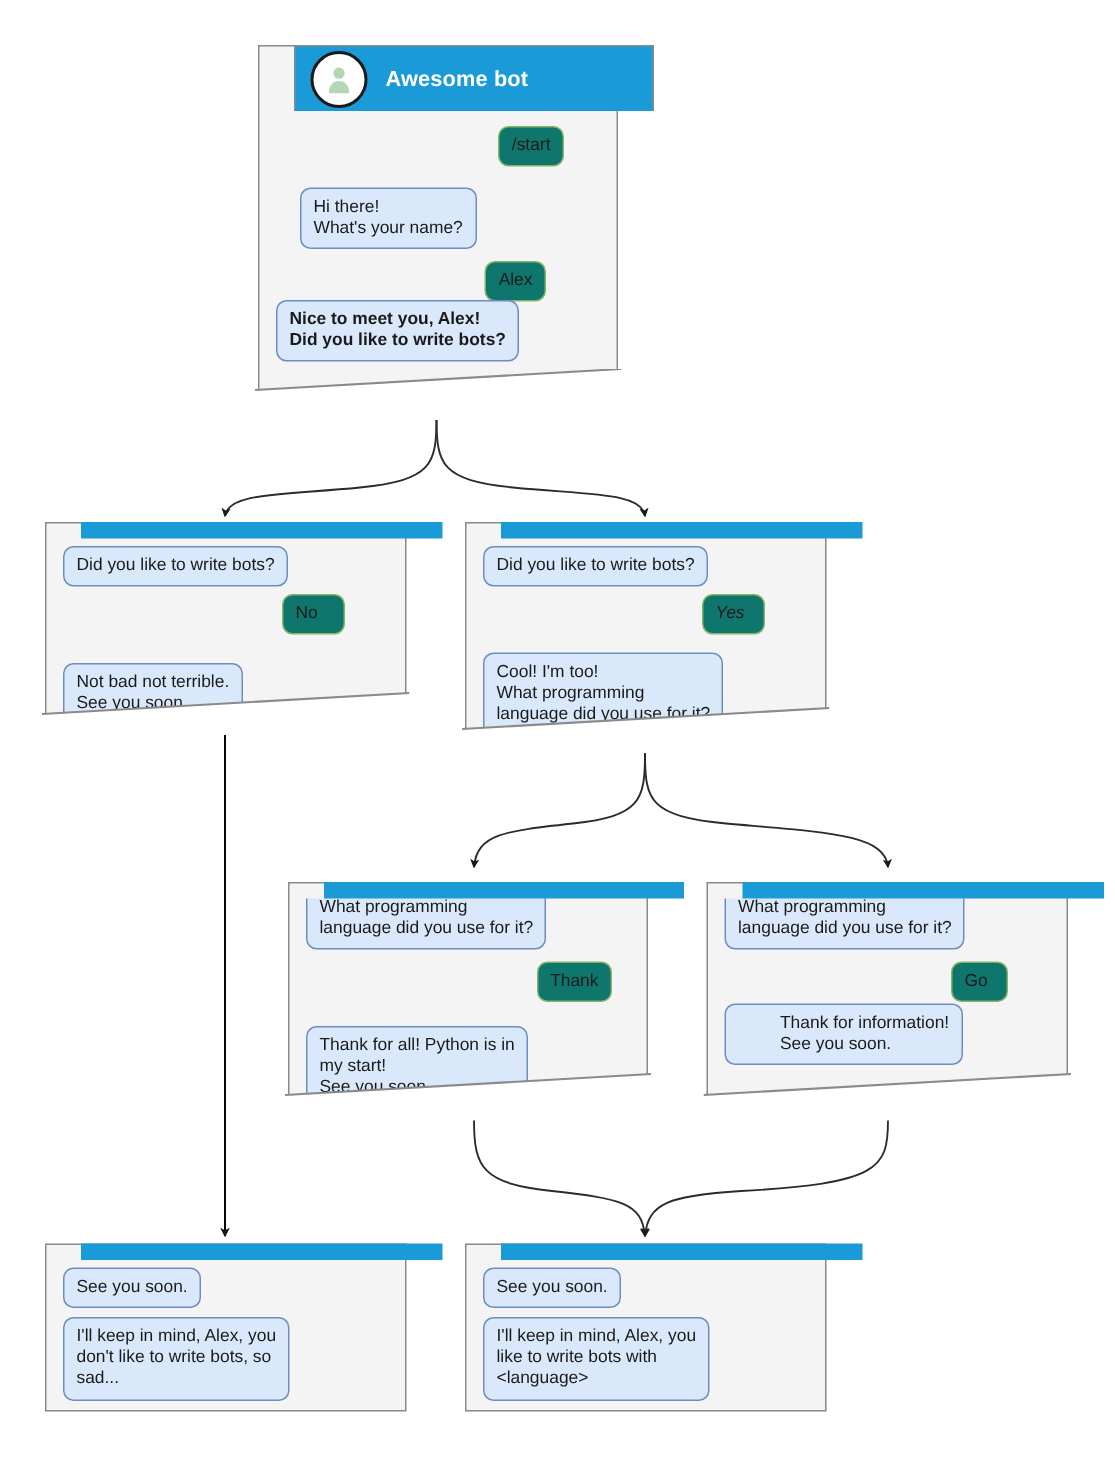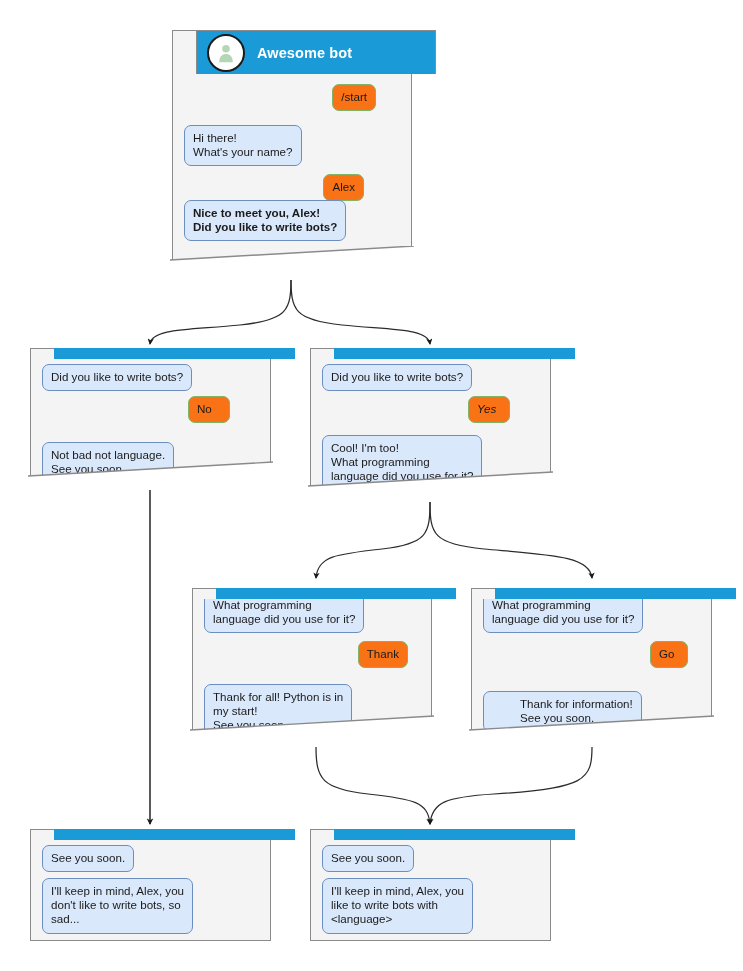--- a/index.html
+++ b/index.html
@@ -101,21 +101,21 @@
     line-height: 14.2px;
     color: #1a1a1a;
     white-space: pre-line;
   }
   .bubble.bot {
     background: #dae8fc;
     border: 1px solid #6c8ebf;
     left: 12px;
   }
   .bubble.user {
-    background: #f97316;
+    background: #0f766e;
     border: 1px solid #82b366;
     text-align: left;
   }
   .skew-edge {
     position: absolute;
     left: -2px;
     right: -2px;
     bottom: 0;
     height: 34px;
     z-index: 5;
@@ -154,39 +154,39 @@
       <div class="avatar">
         <svg width="22" height="22" viewBox="0 0 24 24">
           <circle cx="12" cy="7.4" r="4.1" fill="#b4d6b4"></circle>
           <path d="M4.6 22 C4.6 15.6 8 13 12 13 C16 13 19.4 15.6 19.4 22 Z" fill="#b4d6b4"></path>
         </svg>
       </div>
       <div class="card-title">Awesome bot</div>
     </div>
     <div class="card-body" style="top:44px; bottom:0;">
       <div class="bubble user" style="left:auto; right:36px; top:10px;">/start</div>
-      <div class="bubble bot" style="top:51px;">Hi there!
+      <div class="bubble bot" style="top:51px;margin-left:16px;">Hi there!
 What's your name?</div>
       <div class="bubble user" style="left:auto; right:48px; top:100px;">Alex</div>
       <div class="bubble bot" style="top:126px;font-weight:bold;">Nice to meet you, Alex!
 Did you like to write bots?</div>
     </div>
     <svg class="skew-edge" viewBox="0 0 244 34" preserveAspectRatio="none">
       <polygon points="0,34 244,34 244,0 0,14" fill="#ffffff"></polygon>
       <line x1="0" y1="14" x2="244" y2="0" stroke="#8a8a8a" stroke-width="1.4" vector-effect="non-scaling-stroke"></line>
     </svg>
   </div>
 
   <div class="card" style="left:30px; top:348px; width:241px; height:140px;">
     <div class="card-shape"></div>
     <div class="card-header"></div>
     <div class="card-body" style="top:11px; bottom:0;">
       <div class="bubble bot" style="top:5px;">Did you like to write bots?</div>
       <div class="bubble user" style="left:auto; right:41px; top:37px; min-width:42px;">No</div>
-      <div class="bubble bot" style="top:83px;">Not bad not language.
+      <div class="bubble bot" style="top:83px;">Not bad not terrible.
 See you soon.</div>
     </div>
     <svg class="skew-edge" viewBox="0 0 245 34" preserveAspectRatio="none">
       <polygon points="0,34 245,34 245,8 0,22" fill="#ffffff"></polygon>
       <line x1="0" y1="22" x2="245" y2="8" stroke="#8a8a8a" stroke-width="1.4" vector-effect="non-scaling-stroke"></line>
     </svg>
   </div>
 
   <div class="card" style="left:310px; top:348px; width:241px; height:152px;">
     <div class="card-shape"></div>
@@ -220,22 +220,22 @@
       <line x1="0" y1="20" x2="244" y2="6" stroke="#8a8a8a" stroke-width="1.4" vector-effect="non-scaling-stroke"></line>
     </svg>
   </div>
 
   <div class="card" style="left:471px; top:588px; width:241px; height:156px;">
     <div class="card-shape"></div>
     <div class="card-header"></div>
     <div class="card-body" style="top:11px; bottom:0;">
       <div class="bubble bot" style="top:-7px;">What programming
 language did you use for it?</div>
-      <div class="bubble user" style="left:auto; right:24px; top:42px; min-width:38px;">Go</div>
-      <div class="bubble bot" style="top:92px;padding-left:36px;">Thank for information!
+      <div class="bubble user" style="left:auto; right:40px; top:42px; min-width:38px;">Go</div>
+      <div class="bubble bot" style="top:70px;padding-left:36px;">Thank for information!
 See you soon.</div>
     </div>
     <svg class="skew-edge" viewBox="0 0 245 34" preserveAspectRatio="none">
       <polygon points="0,34 245,34 245,6 0,20" fill="#ffffff"></polygon>
       <line x1="0" y1="20" x2="245" y2="6" stroke="#8a8a8a" stroke-width="1.4" vector-effect="non-scaling-stroke"></line>
     </svg>
   </div>
 
   <div class="card" style="left:30px; top:829px; width:241px; height:112px;">
     <div class="card-shape"></div>

